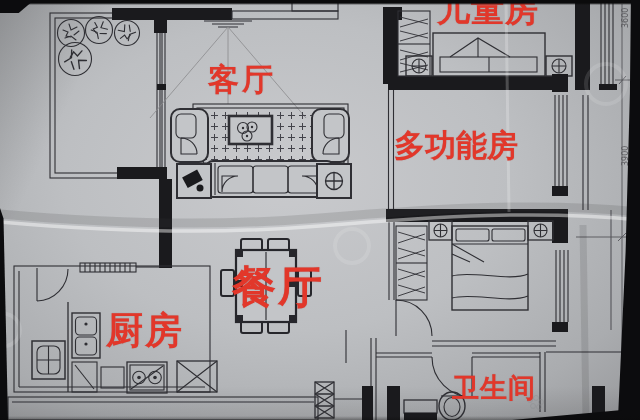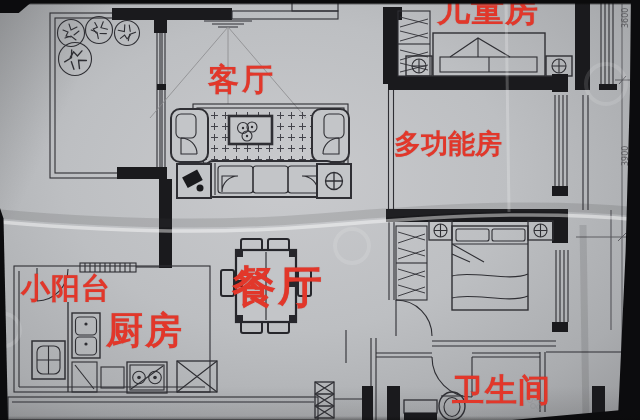--- a/index.html
+++ b/index.html
@@ -323,25 +323,24 @@
 
     <g fill="none" stroke="#ffffff" opacity="0.12" stroke-width="4">
       <circle cx="606" cy="84" r="20"></circle>
       <circle cx="352" cy="246" r="17"></circle>
       <circle cx="4" cy="330" r="16"></circle>
     </g>
   </svg>
 
   <div class="room-label" style="left: 208px; top: 64px; font-size: 31px; letter-spacing: 3px; color: rgb(226, 55, 42);">客厅</div>
   <div class="room-label" style="left: 437px; top: -7px; font-size: 33px; color: rgb(226, 55, 42);">儿童房</div>
-  <div class="room-label" style="left: 394px; top: 130px; font-size: 27px; letter-spacing: 0px; color: rgb(226, 55, 42);">多功能房</div>
+  <div class="room-label" style="left: 394px; top: 130px; font-size: 31px; letter-spacing: 0px; color: rgb(226, 55, 42);">多功能房</div>
   <div class="room-label" style="left: 232px; top: 265px; font-size: 44px; letter-spacing: 2px; color: rgb(226, 55, 42);">餐厅</div>
-  <div class="room-label" style="left: 21px; top: 274px; font-size: 29px; color: rgb(226, 55, 42);">小阳台</div>
   <div class="room-label" style="left: 106px; top: 312px; font-size: 37px; letter-spacing: 2px; color: rgb(226, 55, 42); text-align: right;">厨房</div>
-  <div class="room-label" style="left: 452px; top: 374px; font-size: 32px; color: rgb(226, 55, 42);">卫生间</div>
+  <div class="room-label" style="left: 452px; top: 374px; font-size: 27px; color: rgb(226, 55, 42);">卫生间</div>
 
   <div class="edge edge-top"></div>
   <div class="edge edge-top-left"></div>
   <div class="edge edge-left"></div>
   <div class="edge edge-right"></div>
   <div class="edge edge-bottom-right"></div>
   <div class="edge-bottom"></div>
 </div>
 
 </body></html>

